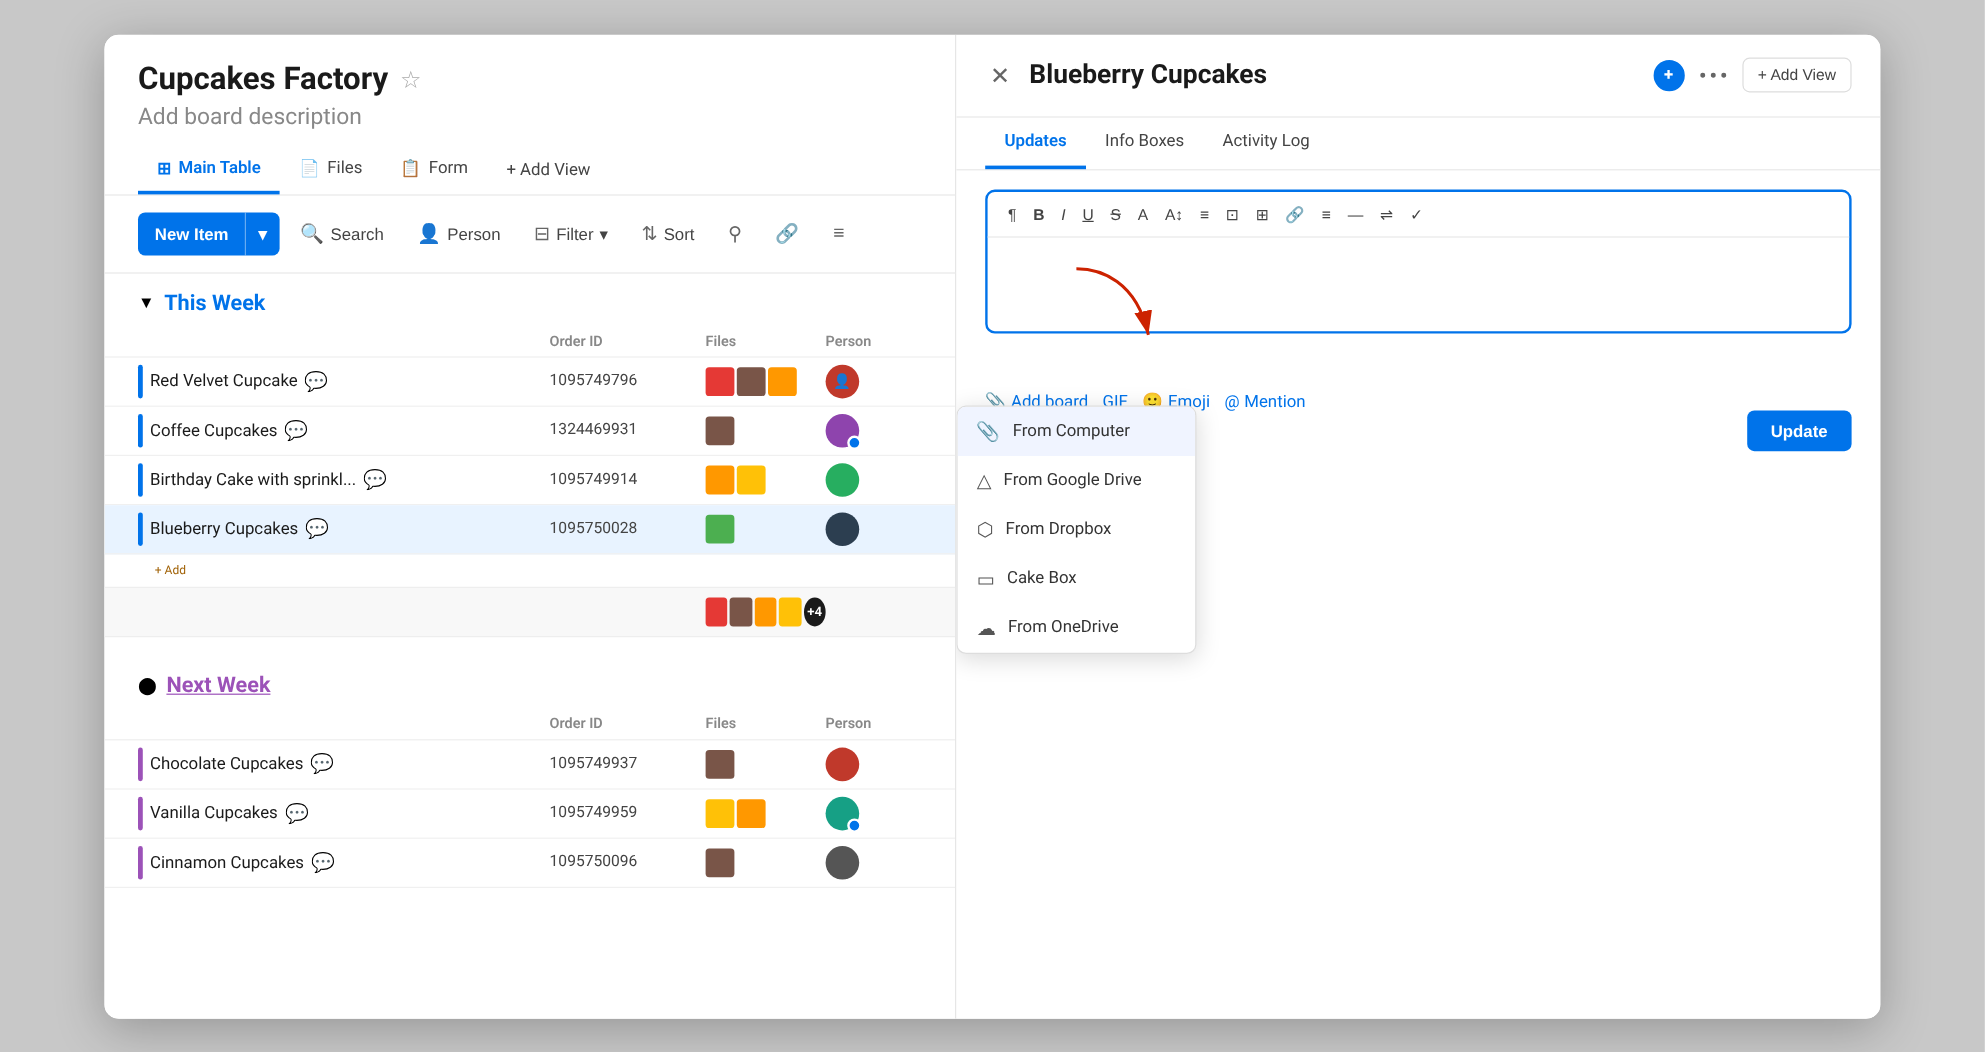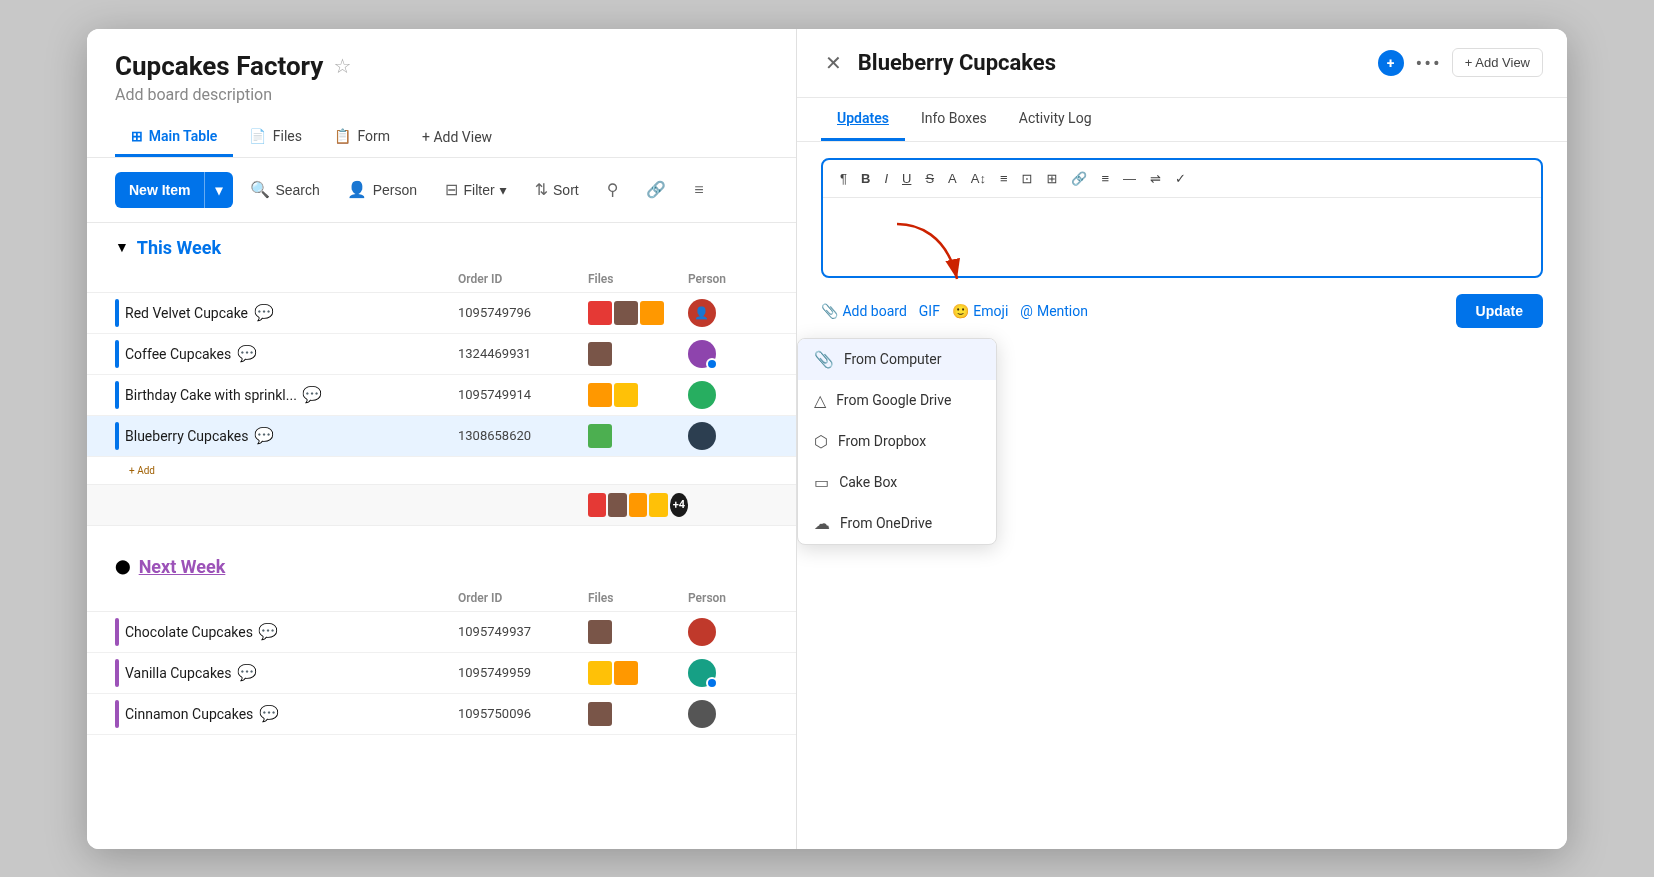--- a/index.html
+++ b/index.html
@@ -42,21 +42,21 @@
       font-size: 26px;
       font-weight: 700;
       color: #1a1a1a;
     }
     .star-icon {
       font-size: 20px;
       color: #aaa;
       cursor: pointer;
     }
     .board-desc {
-      font-size: 16px;
+      font-size: 19px;
       color: #888;
       margin-bottom: 14px;
     }
     .tabs-row {
       display: flex;
       align-items: center;
       gap: 0;
     }
     .tab {
       display: flex;
@@ -318,21 +318,20 @@
       padding: 12px 16px;
       font-size: 14px;
       color: #444;
       cursor: pointer;
       border-bottom: 3px solid transparent;
     }
     .detail-tab.active {
       color: #0073ea;
       border-bottom-color: #0073ea;
       font-weight: 600;
-      text-decoration: underline;
     }
     
     .editor-area {
       margin: 16px 24px;
       border: 2px solid #0073ea;
       border-radius: 8px;
       min-height: 120px;
     }
     .editor-toolbar {
       display: flex;
@@ -375,20 +374,21 @@
     .update-btn {
       margin-left: auto;
       background: #0073ea;
       color: #fff;
       border: none;
       border-radius: 6px;
       padding: 9px 20px;
       font-size: 14px;
       font-weight: 600;
       cursor: pointer;
+      margin-top: 48px;
     }
     
     .dropdown-menu {
       position: absolute;
       top: 44px;
       left: 0;
       background: #fff;
       border: 1px solid #ddd;
       border-radius: 8px;
       box-shadow: 0 4px 20px rgba(0,0,0,0.15);
@@ -581,21 +581,21 @@
           <div class="avatar person-avatar-3" style="background:#27ae60;width:28px;height:28px;border-radius:50%;"></div>
         </div>
       </div>
 
       <div class="table-row selected">
         <div class="row-name-cell">
           <div class="row-color-bar blue"></div>
           <span class="row-name">Blueberry Cupcakes</span>
           <span class="chat-icon">💬</span>
         </div>
-        <span class="order-id">1308658620</span>
+        <span class="order-id">1095750028</span>
         <div class="files-cell">
           <div class="file-thumb green"></div>
         </div>
         <div class="person-cell">
           <div class="avatar person-avatar-4" style="background:#2c3e50;width:28px;height:28px;border-radius:50%;"></div>
         </div>
       </div>
 
       <div class="add-row">+ Add</div>
 

